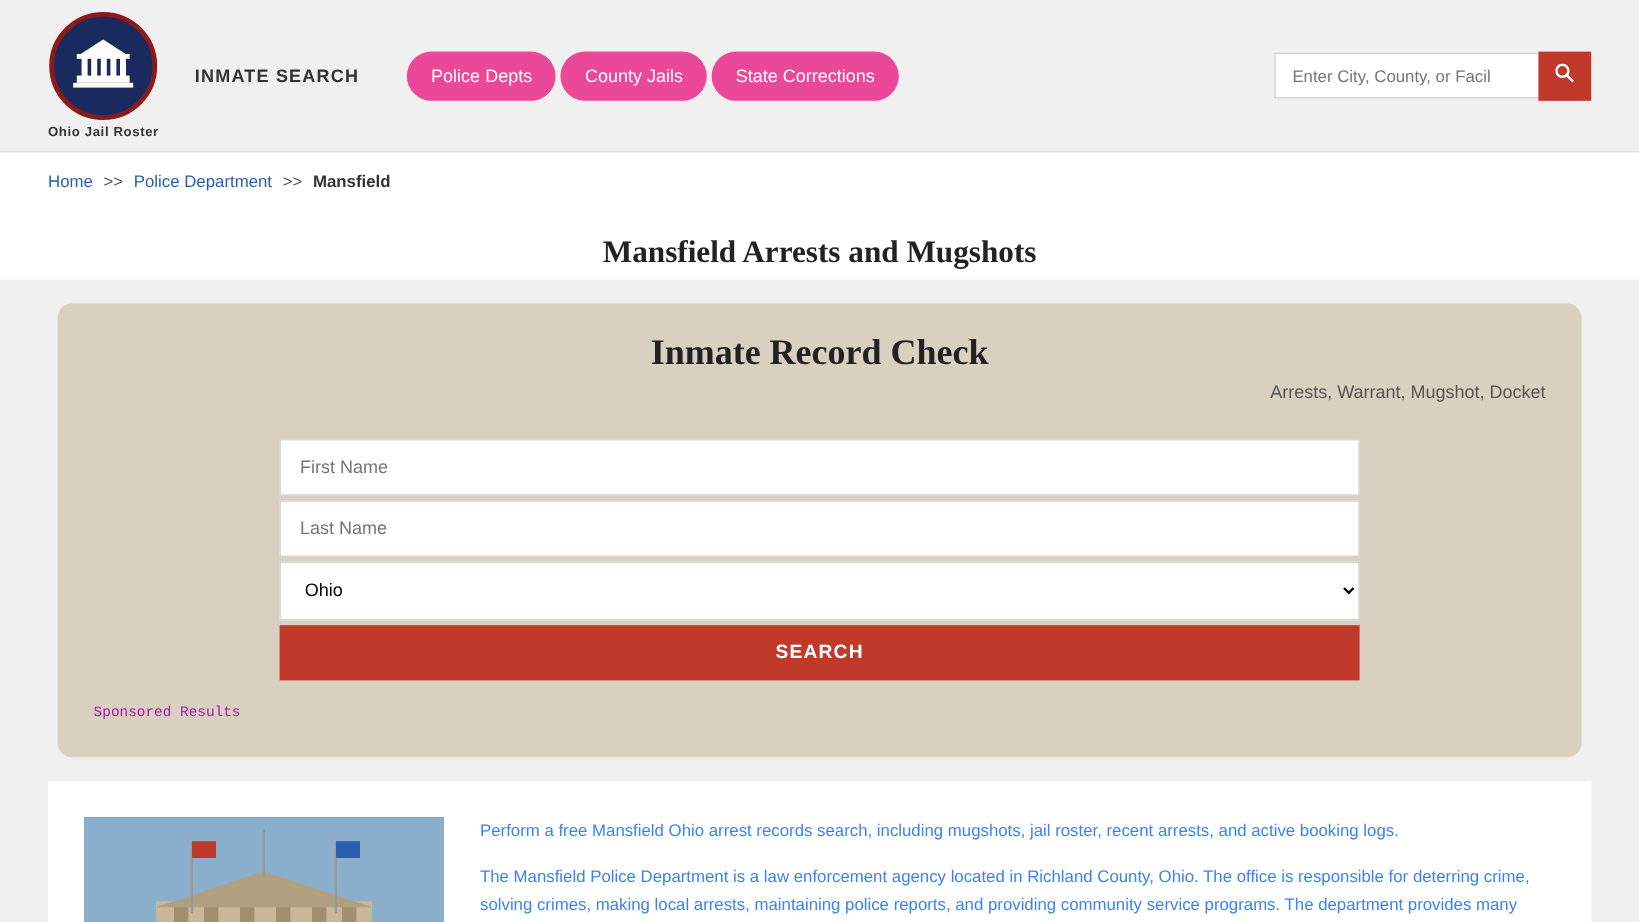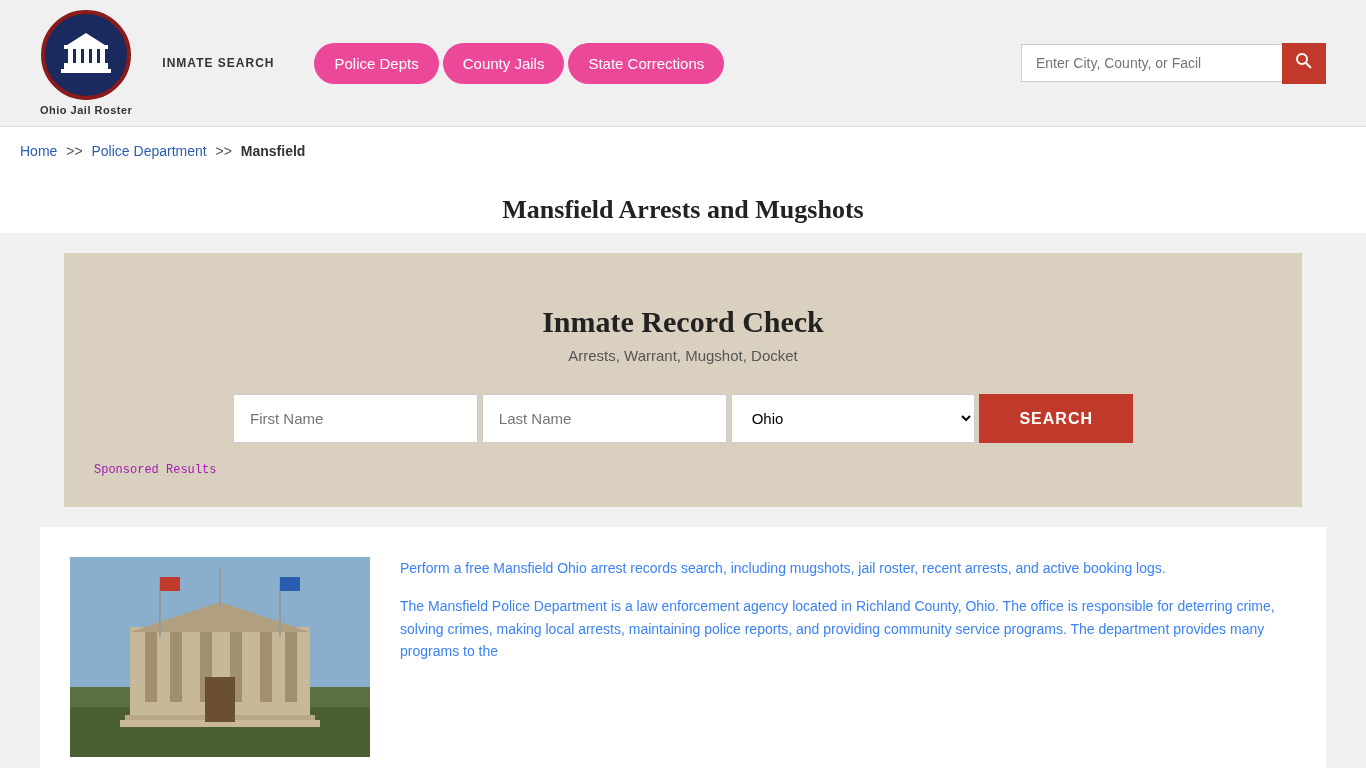--- a/index.html
+++ b/index.html
@@ -35,21 +35,21 @@
       font-size: 11px;
       color: #333;
       text-align: right;
       margin-top: 4px;
       font-family: Arial, sans-serif;
       font-weight: bold;
       letter-spacing: 0.5px;
     }
     .inmate-search-label {
       font-family: Arial, sans-serif;
-      font-size: 12px;
+      font-size: 15px;
       font-weight: bold;
       color: #333;
       letter-spacing: 1px;
       margin-right: 10px;
     }
     .nav-buttons {
       display: flex;
       gap: 4px;
     }
     .nav-btn {
@@ -62,40 +62,40 @@
       font-family: Arial, sans-serif;
       cursor: pointer;
       font-weight: 500;
     }
     .search-area {
       margin-left: auto;
       display: flex;
       align-items: center;
     }
     .search-input {
-      width: 261px;
+      width: 220px;
       padding: 10px 14px;
       border: 1px solid #ccc;
       border-right: none;
       font-size: 14px;
       font-family: Arial, sans-serif;
       outline: none;
     }
     .search-btn {
       background: #c0392b;
       border: none;
       padding: 10px 14px;
       cursor: pointer;
       color: white;
       font-size: 18px;
     }
 
     
     .breadcrumb {
-      padding: 16px 20px;
+      padding: 16px 40px;
       background: white;
       font-family: Arial, sans-serif;
       font-size: 14px;
     }
     .breadcrumb a {
       color: #2a5db0;
       text-decoration: none;
     }
     .breadcrumb .sep { color: #555; margin: 0 5px; }
     .breadcrumb .current { font-weight: bold; color: #333; }
@@ -109,43 +109,44 @@
     .page-title {
       font-size: 26px;
       font-weight: bold;
       font-family: Georgia, serif;
       color: #222;
     }
 
     
     .record-check-box {
       background: #d9d0c0;
-      margin: 20px 64px;
-      padding: 52px 30px 30px;
-      border-radius: 0;
+      margin: 20px 48px;
+      padding: 24px 30px 30px;
+      border-radius: 12px;
     }
     .record-check-title {
       text-align: center;
       font-size: 30px;
       font-family: Georgia, serif;
       color: #222;
       margin-bottom: 8px;
     }
     .record-check-subtitle {
-      text-align: center;
+      text-align: right;
       font-size: 15px;
       color: #555;
       font-family: Arial, sans-serif;
       margin-bottom: 30px;
     }
     .search-form {
       display: flex;
       gap: 4px;
       max-width: 900px;
       margin: 0 auto;
+      flex-direction: column;
     }
     .form-input {
       flex: 1;
       padding: 14px 16px;
       border: 1px solid #ccc;
       font-size: 15px;
       font-family: Arial, sans-serif;
       outline: none;
       background: white;
     }

